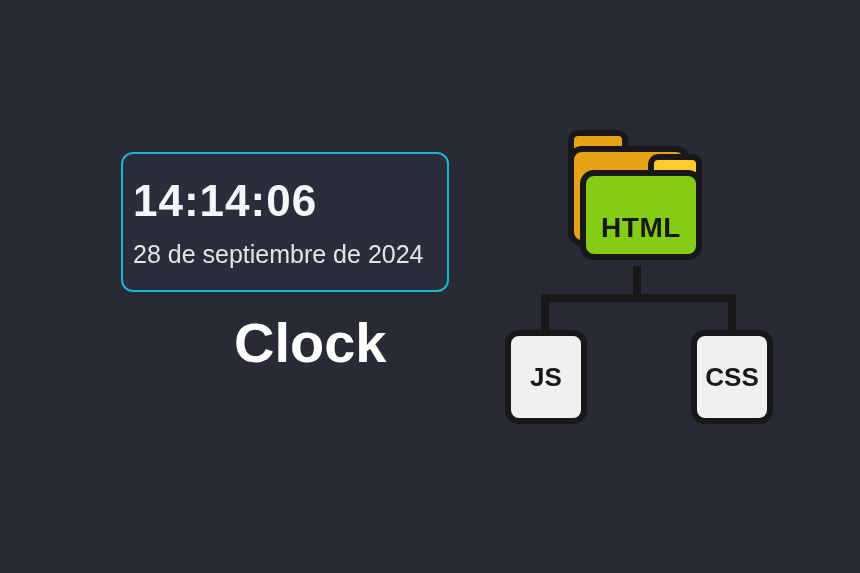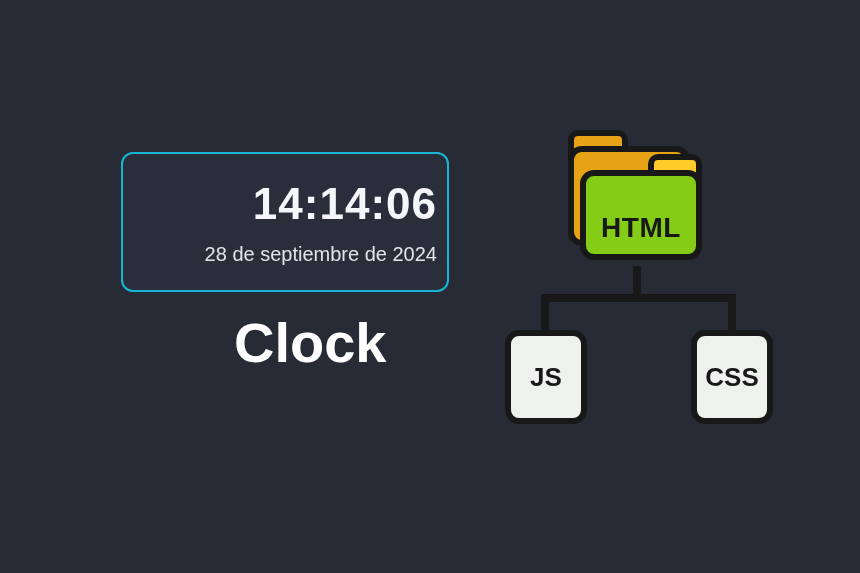--- a/index.html
+++ b/index.html
@@ -15,34 +15,34 @@
     position: absolute;
     left: 121px;
     top: 152px;
     width: 328px;
     height: 140px;
     border: 2px solid #19b5d6;
     border-radius: 12px;
     background: #2a2e3a;
     display: flex;
     flex-direction: column;
-    align-items: flex-end;
+    align-items: flex-start;
     justify-content: center;
     gap: 14px;
     padding: 18px 10px;
   }
   .time-display {
     color: #f5f6fa;
     font-size: 44px;
     font-weight: 700;
     letter-spacing: 1px;
   }
   .date-display {
     color: #e2e4ea;
-    font-size: 20px;
+    font-size: 25px;
     font-weight: 400;
   }
   .clock-title {
     position: absolute;
     left: 198px;
     top: 310px;
     color: #ffffff;
     font-size: 56px;
     font-weight: 800;
     margin-left: 36px;

